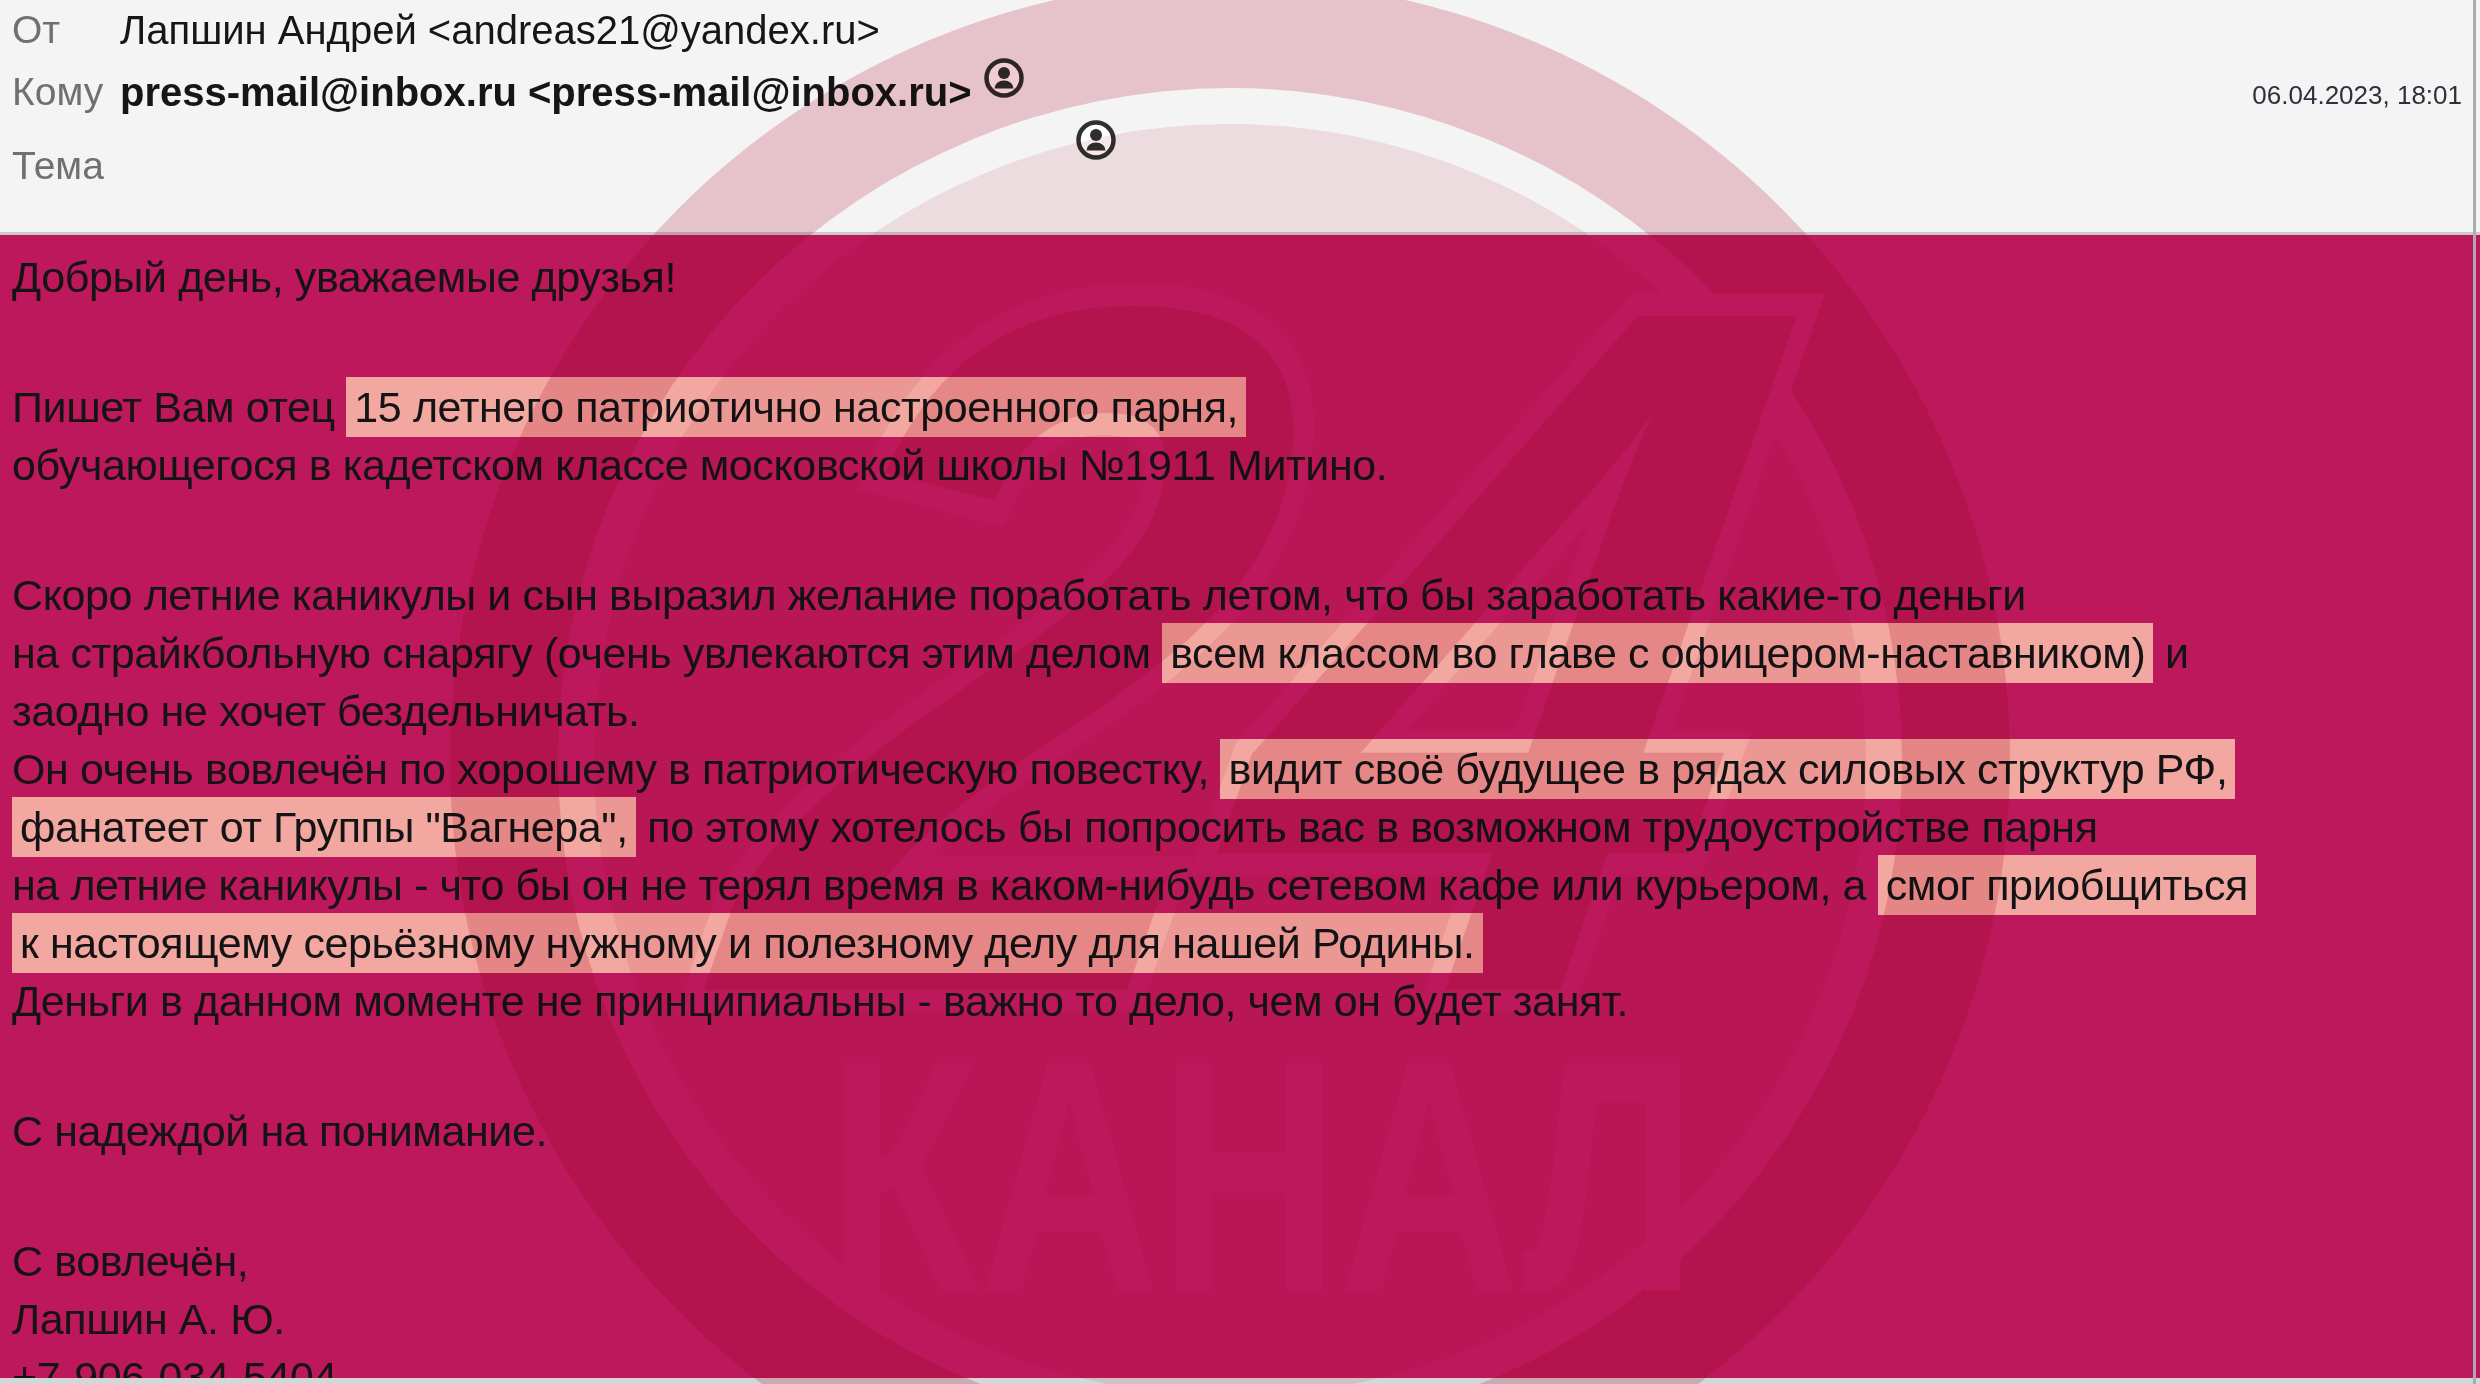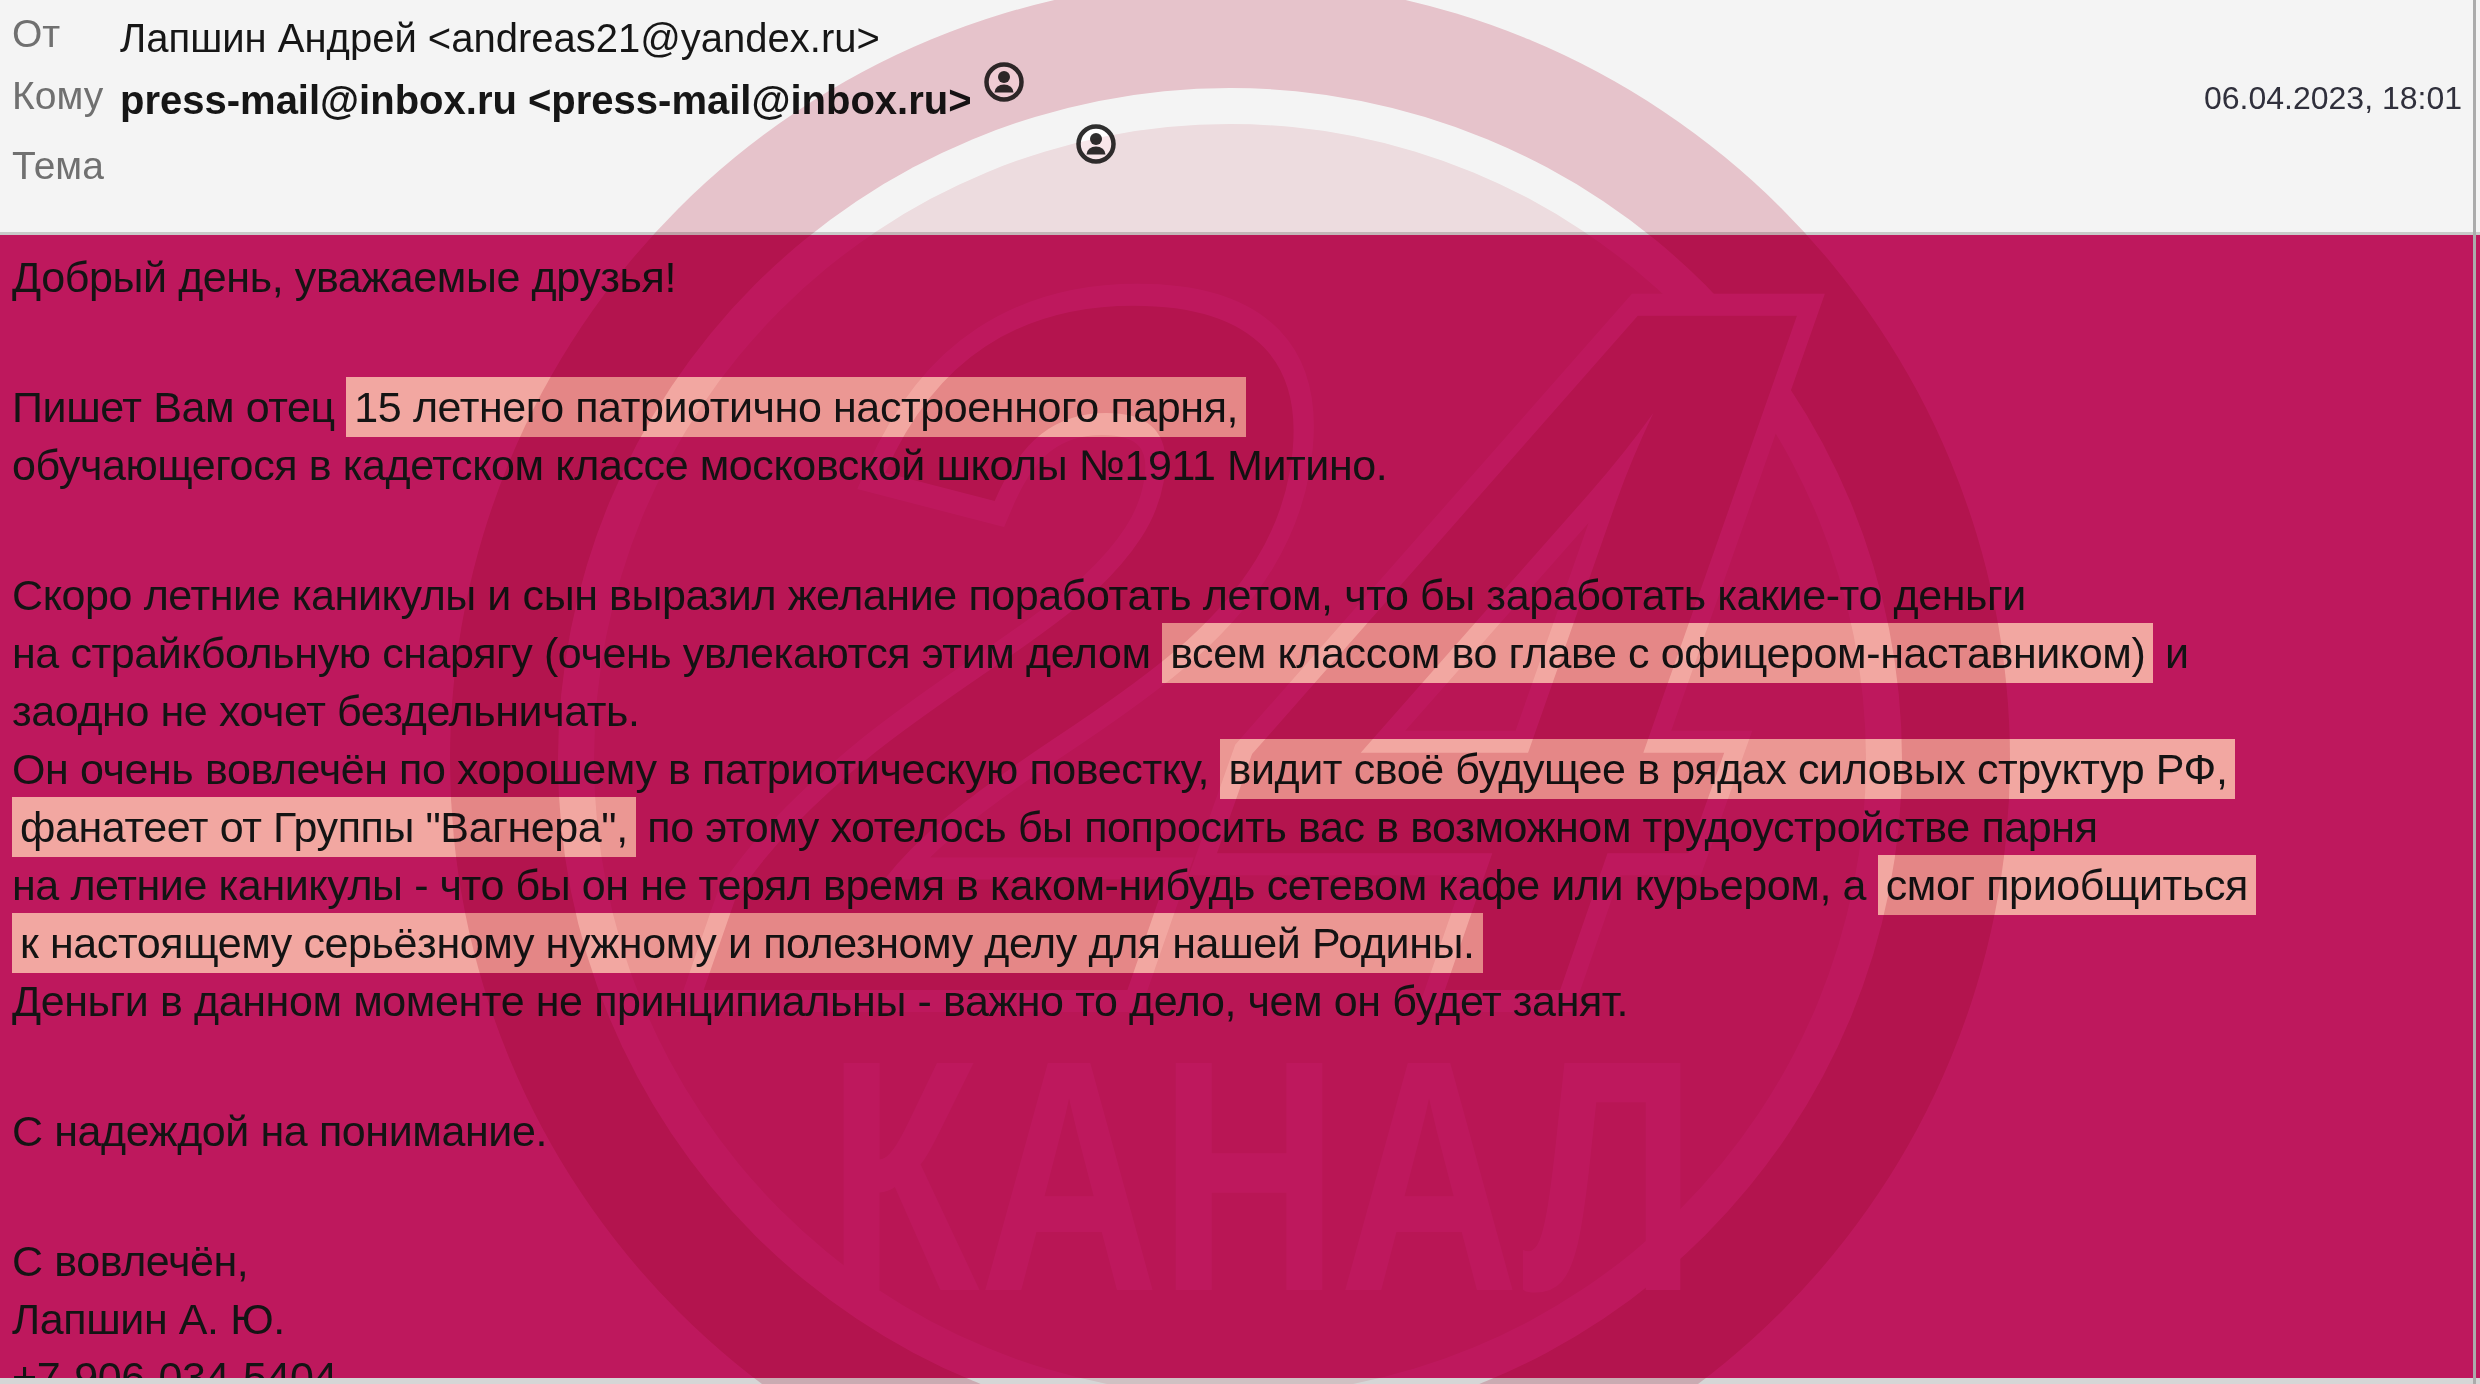--- a/index.html
+++ b/index.html
@@ -27,30 +27,30 @@
     white-space:pre;
   }
   .row-from{top:6px;}
   .row-to{top:68px;}
   .row-subject{top:142px;}
   .label{
     flex:0 0 108px;
     color:var(--label,#707070);
     font-size:39px;
   }
-  .value{color:#161616;margin-top:8px;}
+  .value{color:#161616;}
   .row-to .value{font-weight:600;}
   .row-subject .value{font-weight:700; color:#0d0d0d;}
   .contact-icon{
     display:inline-block; width:42px; height:42px; margin-left:14px;
     vertical-align:middle; cursor:pointer;
   }
   .date{
     position:absolute; top:80px; right:18px;
-    font-size:32px; color:var(--date,#30303c);
+    font-size:26px; color:var(--date,#30303c);
     z-index:1;
   }
   
   .body{
     position:absolute; top:240px; left:0; right:0; bottom:0;
     padding:8px 10px 0 12px;
     font-size:43px; line-height:58px;
     letter-spacing:-0.4px;
     z-index:2;
   }

